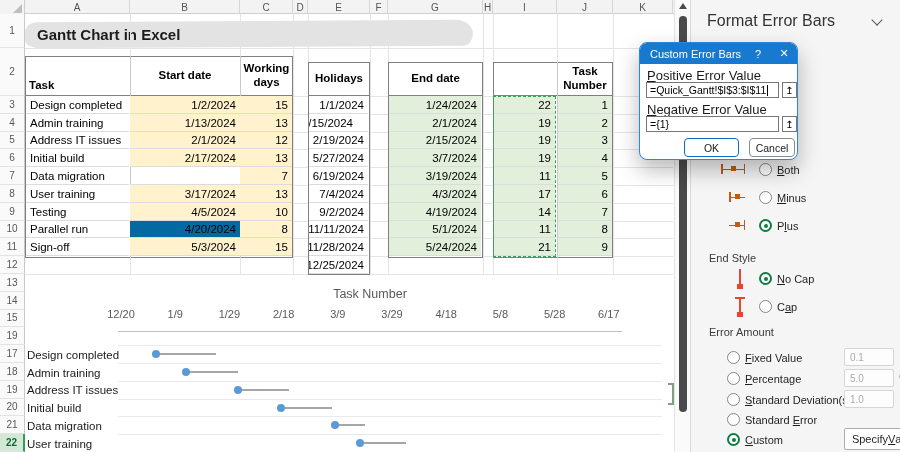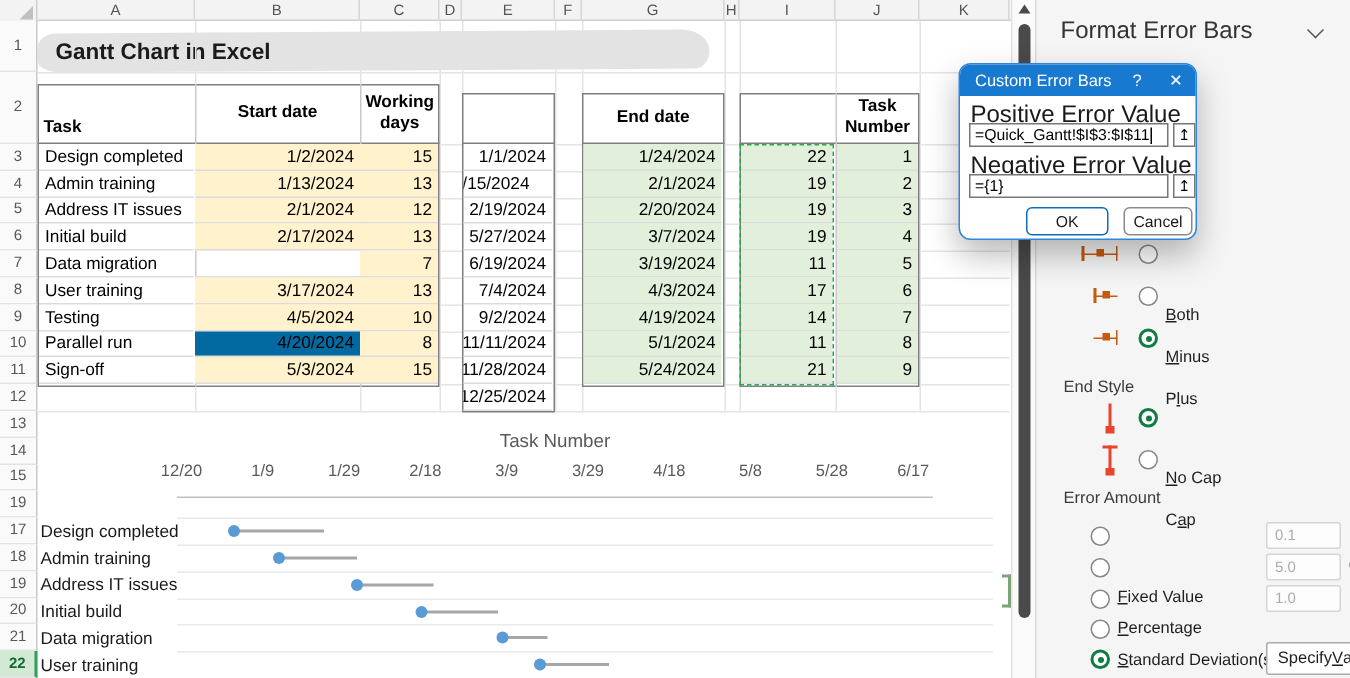--- a/index.html
+++ b/index.html
@@ -51,41 +51,41 @@
   .vscroll-thumb { position:absolute; left:4px; top:16px; width:8px; height:396px; background:#4A4A4A; border-radius:4px; }
   .sel-handle { position:absolute; left:668px; top:383px; width:6px; height:22px;
     border-right:2px solid #7BA47B; border-top:2px solid #7BA47B; border-bottom:2px solid #7BA47B; }
 
   
   #panel { position:absolute; left:690px; top:0; width:210px; height:452px; background:#F5F5F5; border-left:1px solid #DADADA; }
   .panel-title { position:absolute; left:16px; top:12px; font-size:16px; color:#333; }
   .chevron { position:absolute; left:182px; top:16px; width:8px; height:8px;
     border-right:1.5px solid #555; border-bottom:1.5px solid #555; transform:rotate(45deg); }
   .psection { position:absolute; left:18px; font-size:11px; color:#3B3B3B; }
-  .prow-label { position:absolute; font-size:11px; color:#1F1F1F; white-space:nowrap;margin-top:40px; }
+  .prow-label { position:absolute; font-size:11px; color:#1F1F1F; white-space:nowrap; }
   .radio { position:absolute; width:13px; height:13px; border-radius:50%; border:1px solid #868686; background:#fff; }
   .radio.sel { border:2px solid #107C41; }
   .radio.sel .dot { position:absolute; left:2.5px; top:2.5px; width:4px; height:4px; border-radius:50%; background:#107C41; }
   .dinput { position:absolute; width:50px; height:18px; border:1px solid #D5D5D5; background:#FDFDFD; border-radius:2px;
     font-size:10px; color:#ABABAB; display:flex; align-items:center; padding-left:5px; }
   .suffix { position:absolute; font-size:10px; color:#9A9A9A; }
   .pbtn { position:absolute; height:22px; background:#fff; border:1px solid #ACACAC; border-radius:2px;
     font-size:11px; color:#1F1F1F; display:flex; align-items:center; justify-content:center; }
   .ebicon { position:absolute; }
   .ebicon .seg { position:absolute; background:#C55A11; }
   .ebicon.red .seg { background:#E8452E; }
 
   
   #dialog { position:absolute; left:639px; top:42px; width:159px; height:118px; background:#fff;
     border:1px solid #2E86D8; border-radius:8px; box-shadow:0 10px 22px rgba(0,0,0,.28); z-index:100; }
   .dlg-titlebar { position:absolute; left:0; top:0; right:0; height:21px; background:#1879D0;
     border-radius:7px 7px 0 0; display:flex; align-items:center; }
   .dlg-title { font-size:11px; color:#fff; padding-left:10px; flex:1; }
   .dlg-help, .dlg-close { width:26px; text-align:center; font-size:11px; color:#fff; cursor:default; }
-  .dlg-label { position:absolute; left:7px; font-size:16px; color:#1a1a1a; white-space:nowrap; }
+  .dlg-label { position:absolute; left:7px; font-size:13px; color:#1a1a1a; white-space:nowrap; }
   .dlg-input { position:absolute; left:6px; width:133px; height:16px; border:1px solid #767676; background:#fff;
     font-size:10.5px; color:#000; display:flex; align-items:center; padding-left:3px; white-space:nowrap; overflow:hidden; }
   .dlg-input.caret::after { content:""; width:1px; height:11px; background:#000; margin-left:1px; }
   .rangebtn { position:absolute; left:142px; width:15px; height:16px; border:1px solid #767676; background:#fff;
     font-size:10px; color:#000; display:flex; align-items:center; justify-content:center; }
   .dlg-btn { position:absolute; top:95px; height:19px; background:#fff; border:1px solid #8A8A8A; border-radius:4px;
     font-size:10.5px; color:#1a1a1a; display:flex; align-items:center; justify-content:center; }
   .dlg-btn.default { border:1px solid #0F6CBD; }
   u { text-decoration:underline; }
 </style>
@@ -249,20 +249,21 @@
       <div class="cell r" style="position: absolute; left: 240px; top: 220.6px; width: 52px; height: 17.8px; background: rgb(255, 242, 204); padding-right: 4px;">8</div>
       <div class="sep" style="position: absolute; left: 240px; top: 237.4px; width: 52px; height: 1px;"></div>
       <div class="cell" style="position: absolute; left: 26px; top: 238.4px; width: 103px; height: 17.8px; padding-left: 4px;">Sign-off</div>
       <div class="sep" style="position: absolute; left: 26px; top: 255.2px; width: 103px; height: 1px;"></div>
       <div class="cell r" style="position: absolute; left: 130px; top: 238.4px; width: 110px; height: 17.8px; background: rgb(255, 242, 204); padding-right: 4px;">5/3/2024</div>
       <div class="sep" style="position: absolute; left: 130px; top: 255.2px; width: 110px; height: 1px;"></div>
       <div class="cell r" style="position: absolute; left: 240px; top: 238.4px; width: 52px; height: 17.8px; background: rgb(255, 242, 204); padding-right: 4px;">15</div>
       <div class="sep" style="position: absolute; left: 240px; top: 255.2px; width: 52px; height: 1px;"></div>
       <div class="tbox" style="position: absolute; left: 308px; top: 62px; width: 62px; height: 213px;"></div>
       <div style="position: absolute; left: 308px; top: 95px; width: 62px; height: 1px; background: rgb(127, 127, 127);"></div>
+      <div class="hcell" style="position: absolute; left: 308px; top: 62px; width: 62px; height: 33px;">Holidays</div>
       <div class="cell r" style="position: absolute; left: 309px; top: 96px; width: 59px; height: 17.8px; padding-right: 4px;">1/1/2024</div>
       <div class="sep" style="position: absolute; left: 309px; top: 112.8px; width: 59px; height: 1px;"></div>
       <div class="cell r" style="position: absolute; left: 309px; top: 113.8px; width: 59px; height: 17.8px; padding-right: 15px;">1/15/2024</div>
       <div class="sep" style="position: absolute; left: 309px; top: 130.6px; width: 59px; height: 1px;"></div>
       <div class="cell r" style="position: absolute; left: 309px; top: 131.6px; width: 59px; height: 17.8px; padding-right: 4px;">2/19/2024</div>
       <div class="sep" style="position: absolute; left: 309px; top: 148.4px; width: 59px; height: 1px;"></div>
       <div class="cell r" style="position: absolute; left: 309px; top: 149.4px; width: 59px; height: 17.8px; padding-right: 4px;">5/27/2024</div>
       <div class="sep" style="position: absolute; left: 309px; top: 166.2px; width: 59px; height: 1px;"></div>
       <div class="cell r" style="position: absolute; left: 309px; top: 167.2px; width: 59px; height: 17.8px; padding-right: 4px;">6/19/2024</div>
       <div class="sep" style="position: absolute; left: 309px; top: 184px; width: 59px; height: 1px;"></div>
@@ -276,21 +277,21 @@
       <div class="sep" style="position: absolute; left: 309px; top: 255.2px; width: 59px; height: 1px;"></div>
       <div class="cell r" style="position: absolute; left: 309px; top: 256.2px; width: 59px; height: 17.8px; padding-right: 4px;">12/25/2024</div>
       <div class="sep" style="position: absolute; left: 309px; top: 273px; width: 59px; height: 1px;"></div>
       <div class="tbox" style="position: absolute; left: 388px; top: 62px; width: 95px; height: 196px;"></div>
       <div style="position: absolute; left: 388px; top: 95px; width: 95px; height: 1px; background: rgb(127, 127, 127);"></div>
       <div class="hcell" style="position: absolute; left: 388px; top: 62px; width: 95px; height: 33px;">End date</div>
       <div class="cell r" style="position: absolute; left: 389px; top: 96px; width: 92px; height: 17.8px; background: rgb(226, 239, 218); padding-right: 4px;">1/24/2024</div>
       <div class="sep" style="position: absolute; left: 389px; top: 112.8px; width: 92px; height: 1px;"></div>
       <div class="cell r" style="position: absolute; left: 389px; top: 113.8px; width: 92px; height: 17.8px; background: rgb(226, 239, 218); padding-right: 4px;">2/1/2024</div>
       <div class="sep" style="position: absolute; left: 389px; top: 130.6px; width: 92px; height: 1px;"></div>
-      <div class="cell r" style="position: absolute; left: 389px; top: 131.6px; width: 92px; height: 17.8px; background: rgb(226, 239, 218); padding-right: 4px;">2/20/2024</div>
+      <div class="cell r" style="position: absolute; left: 389px; top: 131.6px; width: 92px; height: 17.8px; background: rgb(226, 239, 218); padding-right: 4px;">2/15/2024</div>
       <div class="sep" style="position: absolute; left: 389px; top: 148.4px; width: 92px; height: 1px;"></div>
       <div class="cell r" style="position: absolute; left: 389px; top: 149.4px; width: 92px; height: 17.8px; background: rgb(226, 239, 218); padding-right: 4px;">3/7/2024</div>
       <div class="sep" style="position: absolute; left: 389px; top: 166.2px; width: 92px; height: 1px;"></div>
       <div class="cell r" style="position: absolute; left: 389px; top: 167.2px; width: 92px; height: 17.8px; background: rgb(226, 239, 218); padding-right: 4px;">3/19/2024</div>
       <div class="sep" style="position: absolute; left: 389px; top: 184px; width: 92px; height: 1px;"></div>
       <div class="cell r" style="position: absolute; left: 389px; top: 185px; width: 92px; height: 17.8px; background: rgb(226, 239, 218); padding-right: 4px;">4/3/2024</div>
       <div class="sep" style="position: absolute; left: 389px; top: 201.8px; width: 92px; height: 1px;"></div>
       <div class="cell r" style="position: absolute; left: 389px; top: 202.8px; width: 92px; height: 17.8px; background: rgb(226, 239, 218); padding-right: 4px;">4/19/2024</div>
       <div class="sep" style="position: absolute; left: 389px; top: 219.6px; width: 92px; height: 1px;"></div>
       <div class="cell r" style="position: absolute; left: 389px; top: 220.6px; width: 92px; height: 17.8px; background: rgb(226, 239, 218); padding-right: 4px;">5/1/2024</div>

